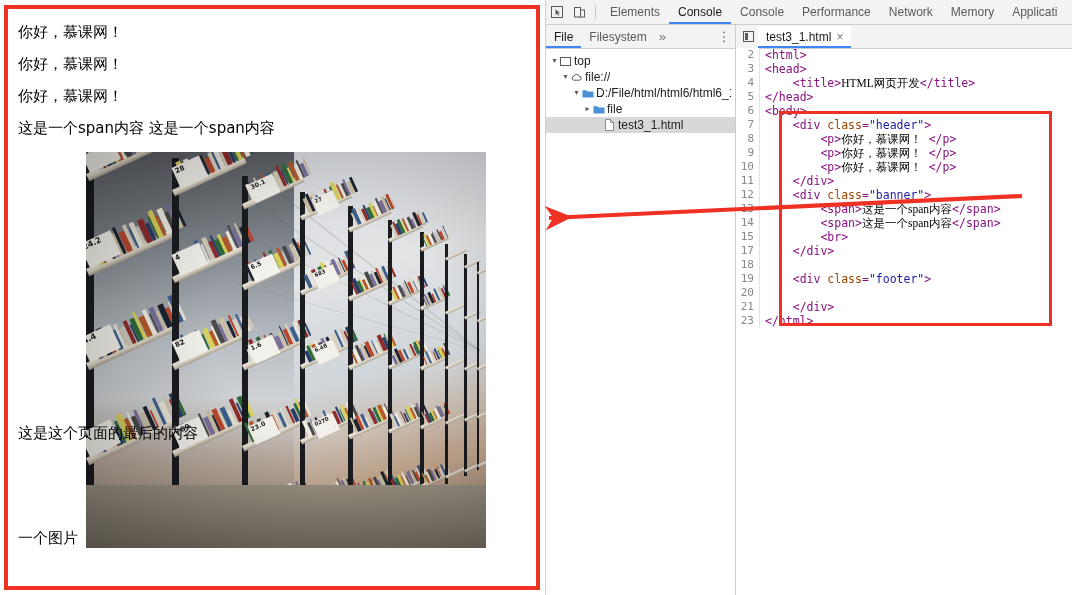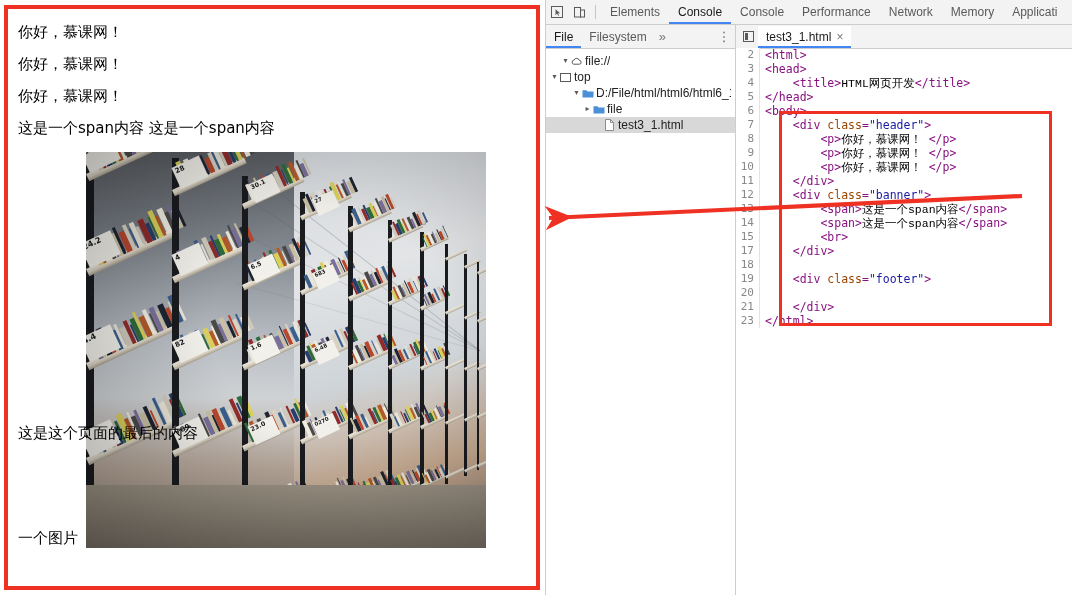--- a/index.html
+++ b/index.html
@@ -233,21 +233,21 @@
     color: #888; background: #ffffff;
     border-right: 1px solid #e3e3e3;
     box-sizing: border-box;
     font-size: 11px;
   }
   .ctext { padding-left: 5px; }
   .t-tag   { color: #881280; }
   .t-punc  { color: #881280; }
   .t-attr  { color: #994500; }
   .t-val   { color: #1a1aa6; }
-  .t-text  { color: #000000; font-family: Liberation Mono, monospace; }
+  .t-text  { color: #000000; font-family: Liberation Serif, serif; }
 
   
   #code-redbox {
     position: absolute;
     left: 779px; top: 111px;
     width: 273px; height: 215px;
     border: 3px solid #ef3124;
     box-sizing: border-box;
     pointer-events: none;
   }
@@ -1067,37 +1067,37 @@
     <div id="dt-body">
 
       <div id="navigator">
         <div id="nav-tabs">
           <div class="nav-tab active">File</div>
           <div class="nav-tab">Filesystem</div>
           <div id="nav-more">»</div>
           <div id="nav-kebab">⋮</div>
         </div>
         <div id="tree">
+            <div class="tnode" style="padding-left: 3px;">
+              <span class="twisty open"></span>
+              <span class="tico">
+                <svg width="11" height="11" viewBox="0 0 11 11">
+                  <rect x="0.5" y="1.5" width="10" height="8" fill="none" stroke="#5a5a5a"></rect>
+                </svg>
+              </span>
+              <span class="tlabel">top</span>
+            </div>
             <div class="tnode" style="padding-left: 14px;">
               <span class="twisty open"></span>
               <span class="tico">
                 <svg width="12" height="11" viewBox="0 0 12 11">
                   <path d="M2.6 8.2 a2.1 2.1 0 0 1 0.4 -4.1 a2.8 2.8 0 0 1 5.3 0.3 a1.9 1.9 0 0 1 0 3.8 Z" fill="none" stroke="#5a5a5a"></path>
                 </svg>
               </span>
               <span class="tlabel">file://</span>
-            </div>
-            <div class="tnode" style="padding-left: 3px;">
-              <span class="twisty open"></span>
-              <span class="tico">
-                <svg width="11" height="11" viewBox="0 0 11 11">
-                  <rect x="0.5" y="1.5" width="10" height="8" fill="none" stroke="#5a5a5a"></rect>
-                </svg>
-              </span>
-              <span class="tlabel">top</span>
             </div>
             <div class="tnode" style="padding-left: 25px;">
               <span class="twisty open"></span>
               <span class="tico">
                 <svg width="12" height="11" viewBox="0 0 12 11">
                   <path d="M0.5 2.2 h4 l1 1.2 h6 v6.2 h-11 Z" fill="#4a90d9"></path>
                 </svg>
               </span>
               <span class="tlabel">D:/File/html/html6/html6_1</span>
             </div>

